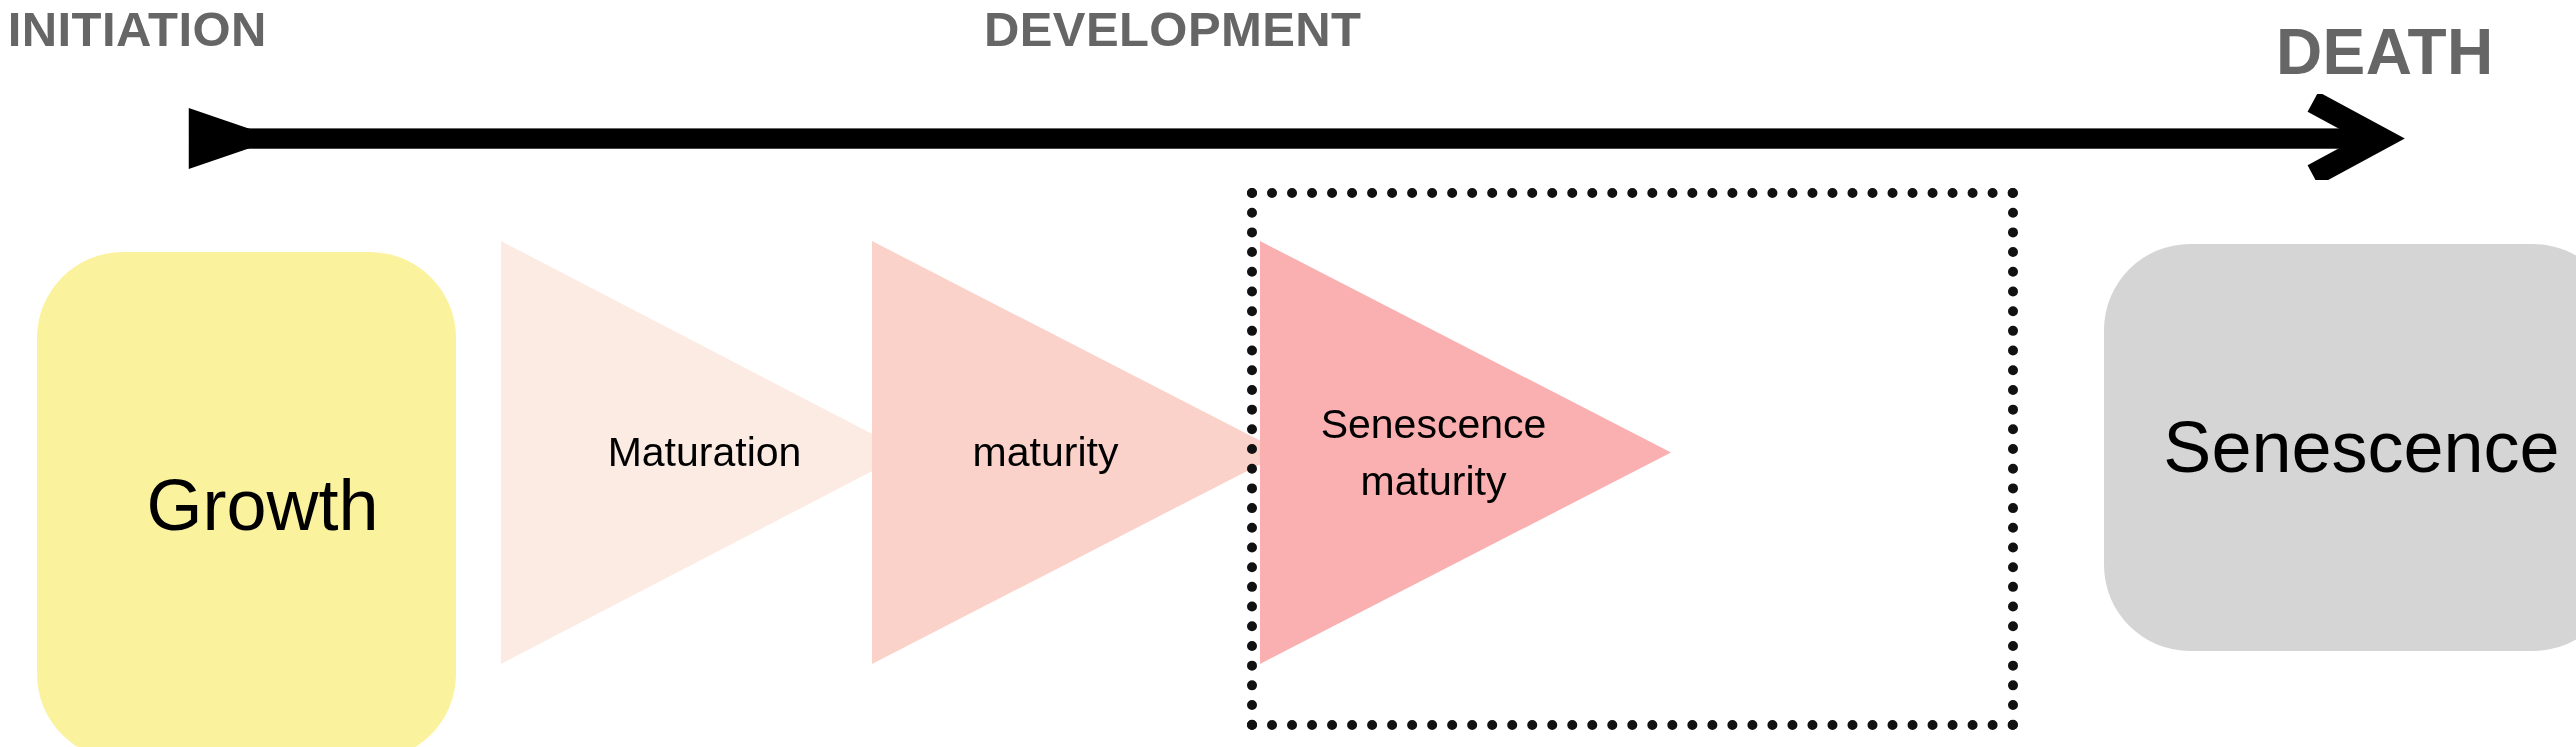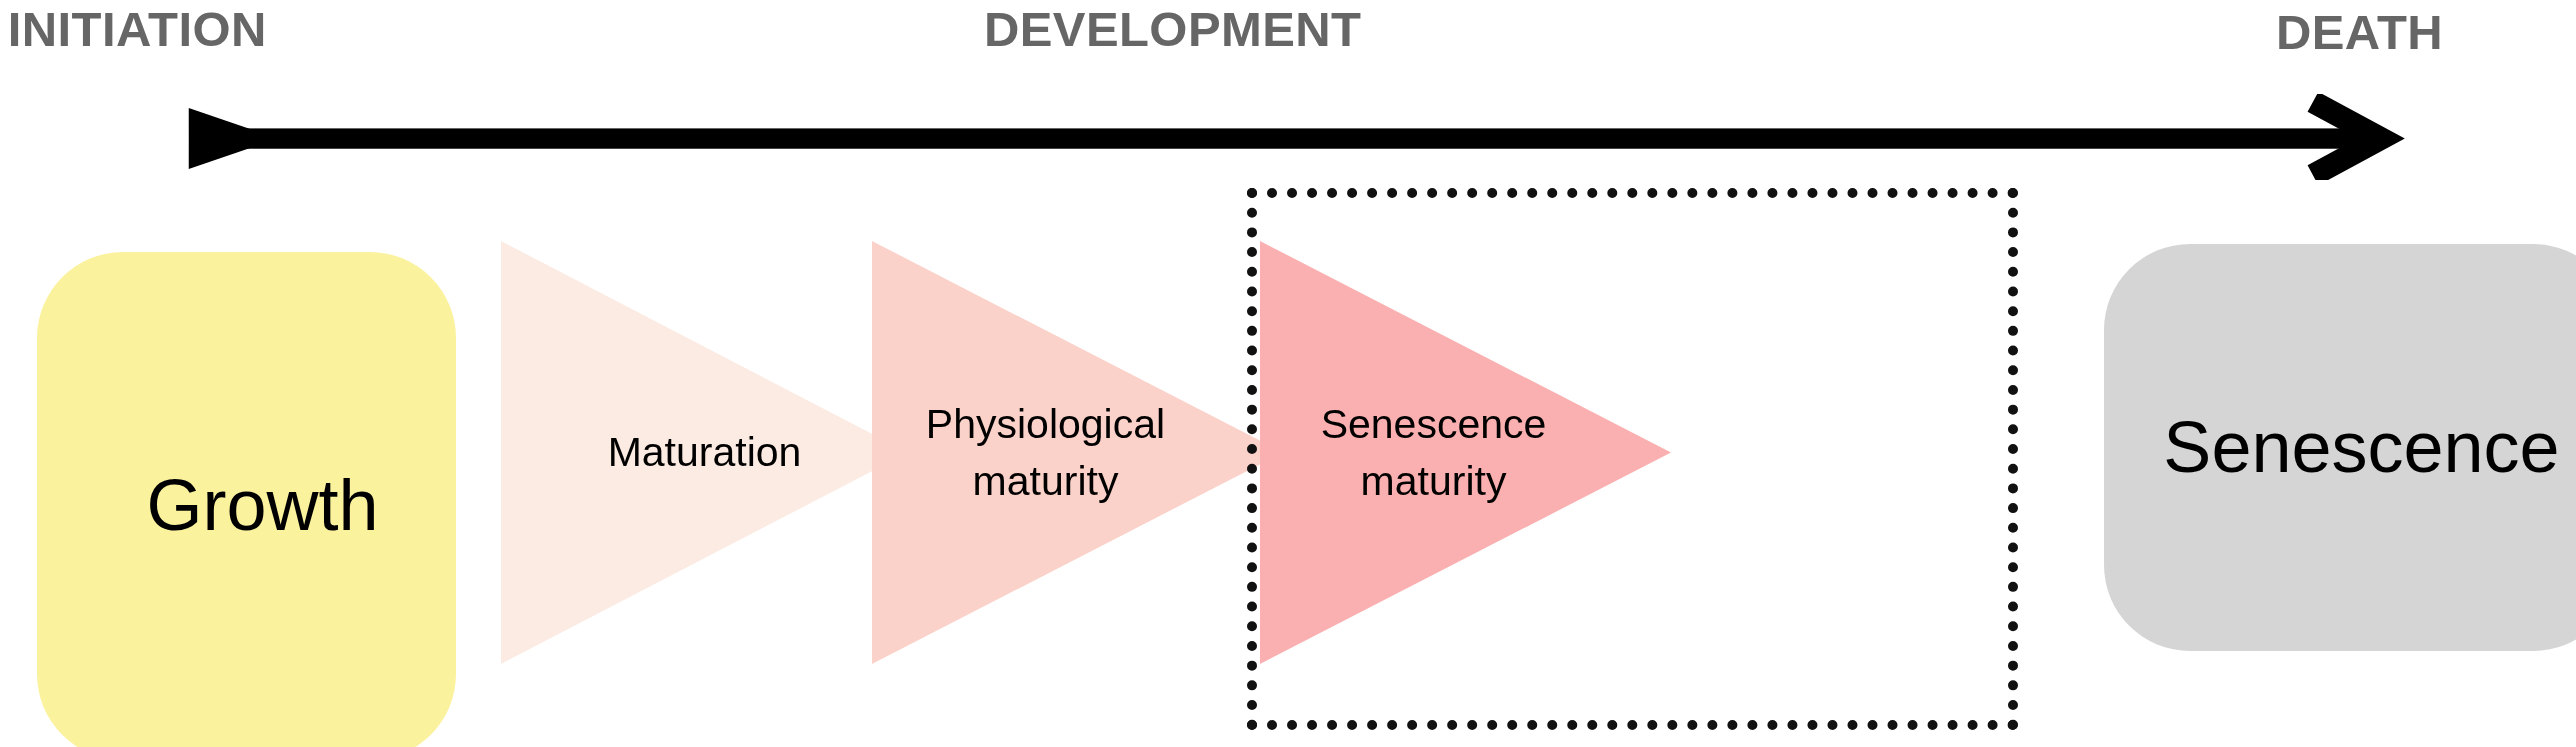--- a/index.html
+++ b/index.html
@@ -24,21 +24,21 @@
     position: absolute;
     font-weight: bold;
     color: #666666;
     letter-spacing: 0.4px;
     white-space: nowrap;
     line-height: 1;
     text-align: center;
   }
   #phase-initiation { left: 7.8px;  top: 4.7px;  font-size: 49px; }
   #phase-development { left: 984px; top: 4.7px; font-size: 49px; }
-  #phase-death      { left: 2276px; top: 8px; font-size: 49px; }
+  #phase-death      { left: 2276px; top: 20px; font-size: 64px; }
 
   
   #timeline-arrow {
     position: absolute;
     left: 0; top: 94px;
     width: 2576px; height: 86px;
     pointer-events: none;
   }
 
   
@@ -145,21 +145,20 @@
     <div class="tri-label">
       <span>Maturation</span>
     </div>
   </div>
 
   <div class="tri" id="tri-physiological">
     <svg viewBox="0 0 525 540" preserveAspectRatio="none">
       <polygon points="0,0 525,270 0,540" fill="#FBD2C9"></polygon>
     </svg>
     <div class="tri-label">
-      <span>Physiological</span>
       <span>maturity</span>
     </div>
   </div>
 
   <div class="tri" id="tri-consumption">
     <svg viewBox="0 0 525 540" preserveAspectRatio="none">
       <polygon points="0,0 525,270 0,540" fill="#FAB0B0"></polygon>
     </svg>
     <div class="tri-label">
       <span>Senescence</span>

